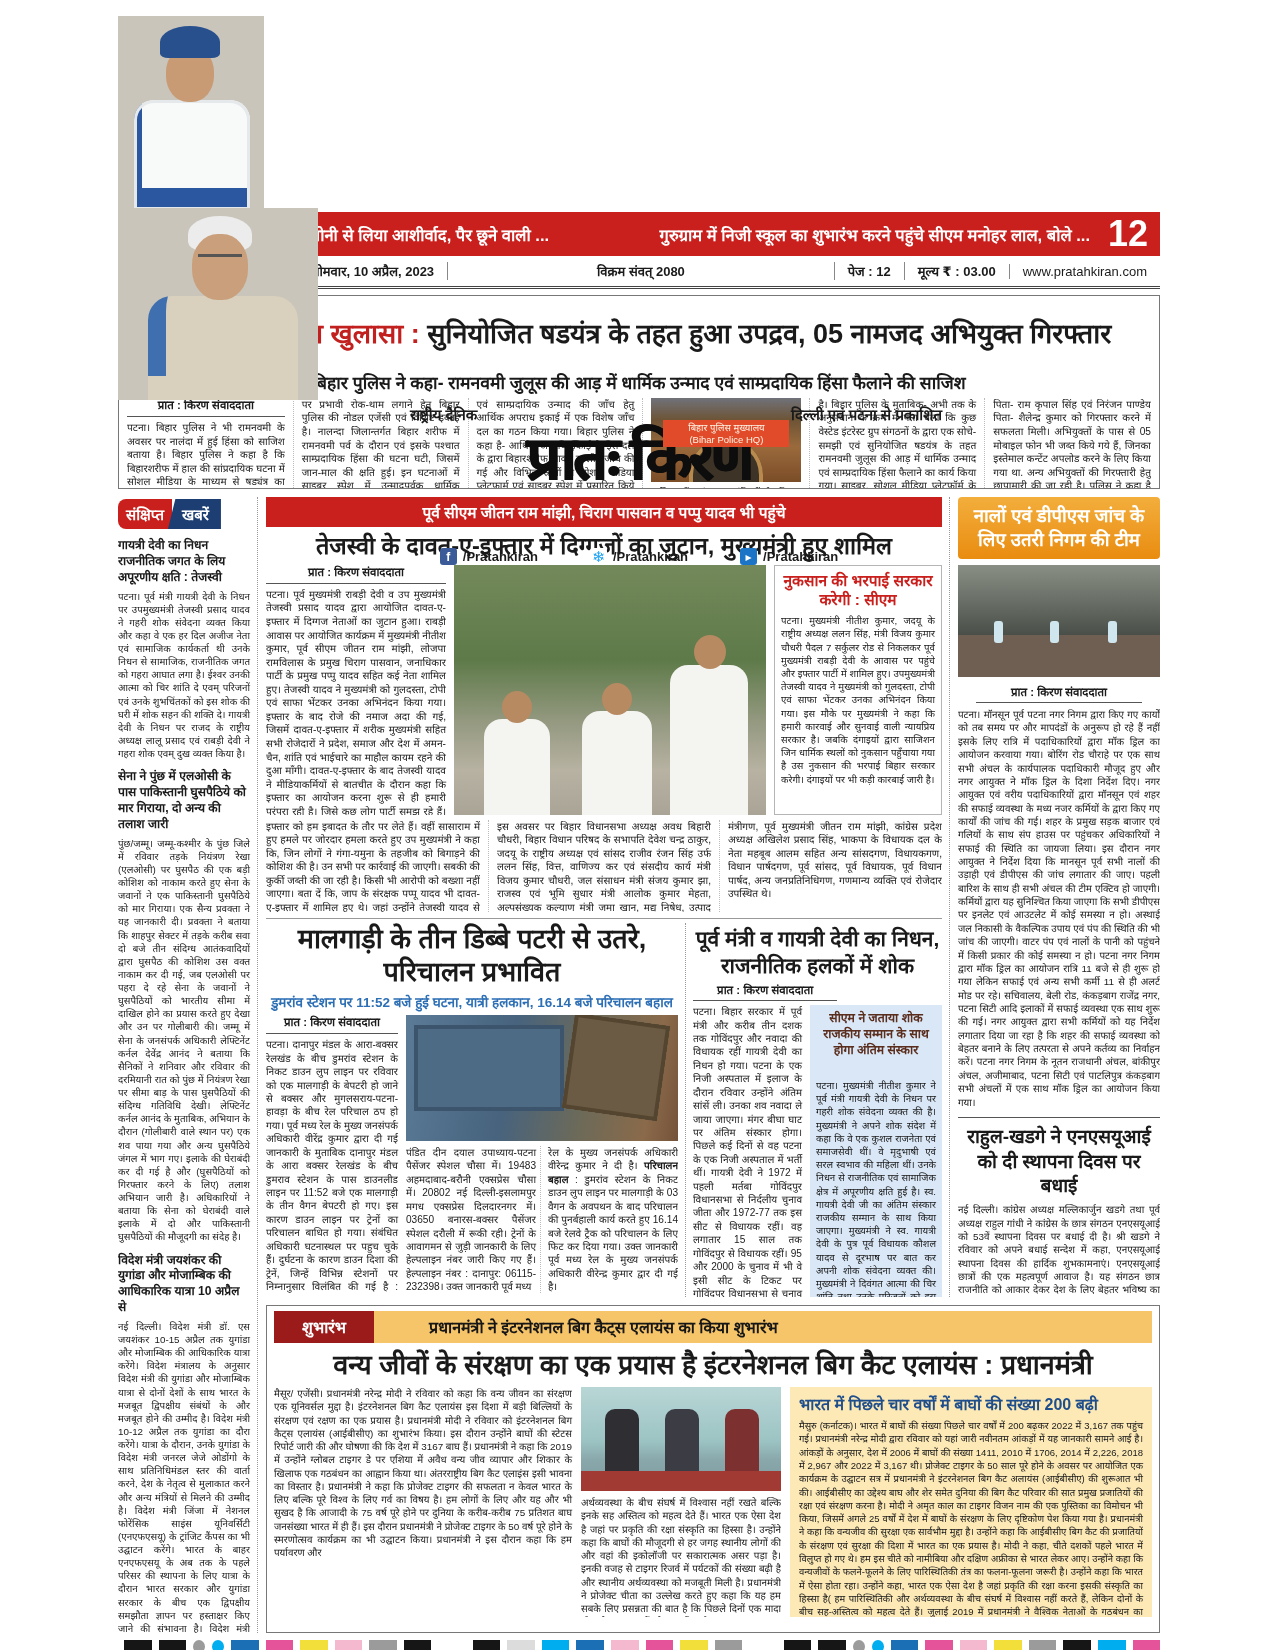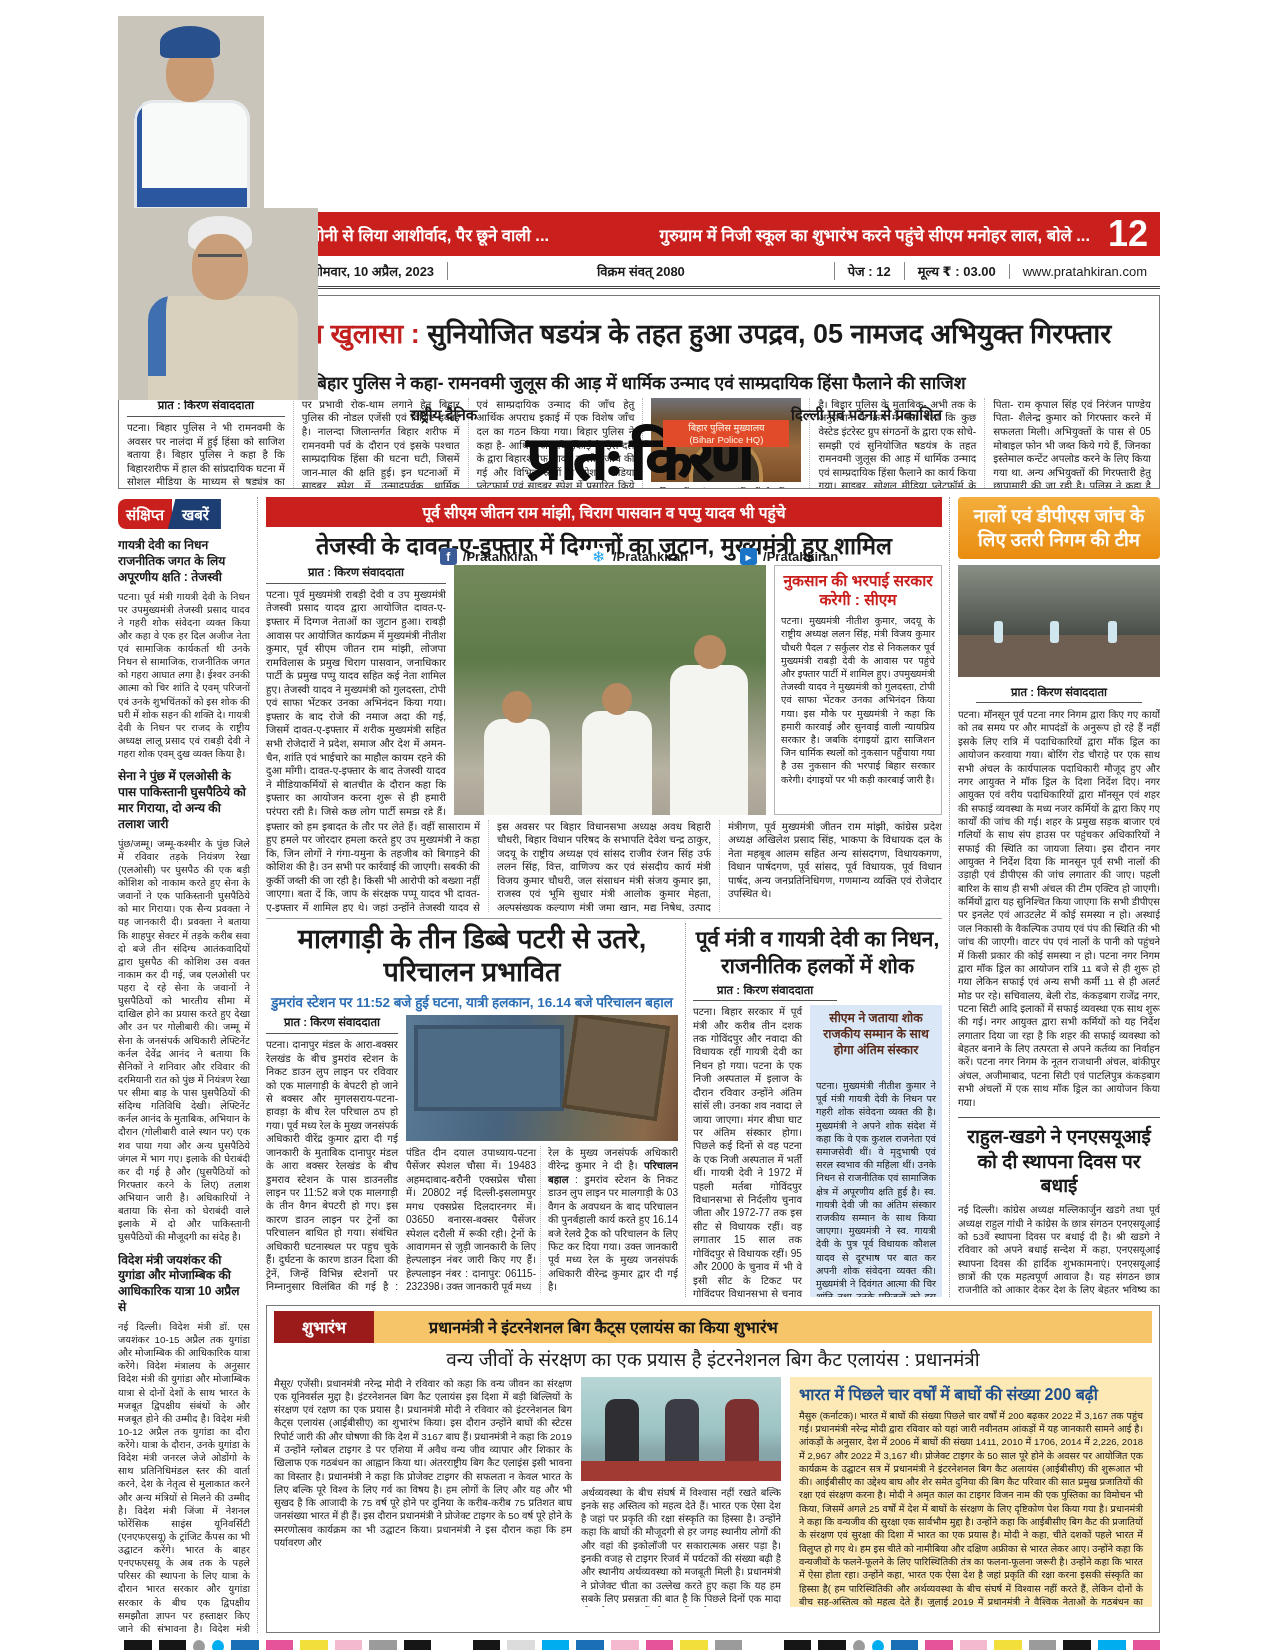--- a/index.html
+++ b/index.html
@@ -140,21 +140,21 @@
   .rail .byline{margin:7px 18px 5px;}
   .railbody{font-size:9.9px;line-height:1.35;height:402px;overflow:hidden;}
   .nsui h3{font-size:19px;text-align:center;font-weight:bold;line-height:1.3;margin:7px 0 4px;border-top:1px solid #555;padding-top:7px;}
   .nsuibody{font-size:9.9px;line-height:1.35;height:152px;overflow:hidden;}
 
   
   .bigcat{border:1px solid #777;margin-top:8px;padding:5px 7px;height:316px;overflow:hidden;}
   .bc-band{display:flex;align-items:stretch;}
   .bc-label{background:#9b1b1b;color:#fff;font-weight:bold;font-size:16px;padding:5px 28px;}
   .bc-kick{flex:1;background:#f6c469;font-weight:bold;font-size:16px;padding:5px 0 5px 55px;color:#161616;}
-  .bc-h{text-align:center;font-size:19px;font-weight:normal;line-height:1.3;margin:5px 0 4px;white-space:nowrap;overflow:hidden;}
+  .bc-h{text-align:center;font-size:27px;font-weight:bold;line-height:1.3;margin:5px 0 4px;white-space:nowrap;overflow:hidden;}
   .bc-row{display:flex;gap:9px;height:230px;overflow:hidden;}
   .bc-c1{width:298px;flex:none;font-size:9.9px;line-height:1.34;}
   .bc-mid{width:200px;flex:none;display:flex;flex-direction:column;gap:5px;overflow:hidden;}
   .ph-modi{height:104px;background:linear-gradient(180deg,#b9d6d6 0%,#9cc3c3 52%,#89a8ab 70%,#7e9a9e 100%);}
   .ph-modi .m1,.ph-modi .m2,.ph-modi .m3{position:absolute;bottom:20px;width:34px;height:62px;border-radius:10px 10px 0 0;}
   .ph-modi .m1{left:24px;background:#2e2e33;} .ph-modi .m2{left:84px;background:#3c3c44;} .ph-modi .m3{left:144px;background:#7c3030;}
   .ph-modi .chairs{position:absolute;left:0;bottom:0;width:100%;height:20px;background:#a23a34;}
   .bc-c2{flex:1;font-size:9.9px;line-height:1.34;overflow:hidden;}
   .bc-box{flex:1;background:#fce9b6;padding:6px 9px;overflow:hidden;}
   .bc-box h4{color:#1f4e8c;font-size:16px;margin:0 0 4px;font-weight:bold;}

